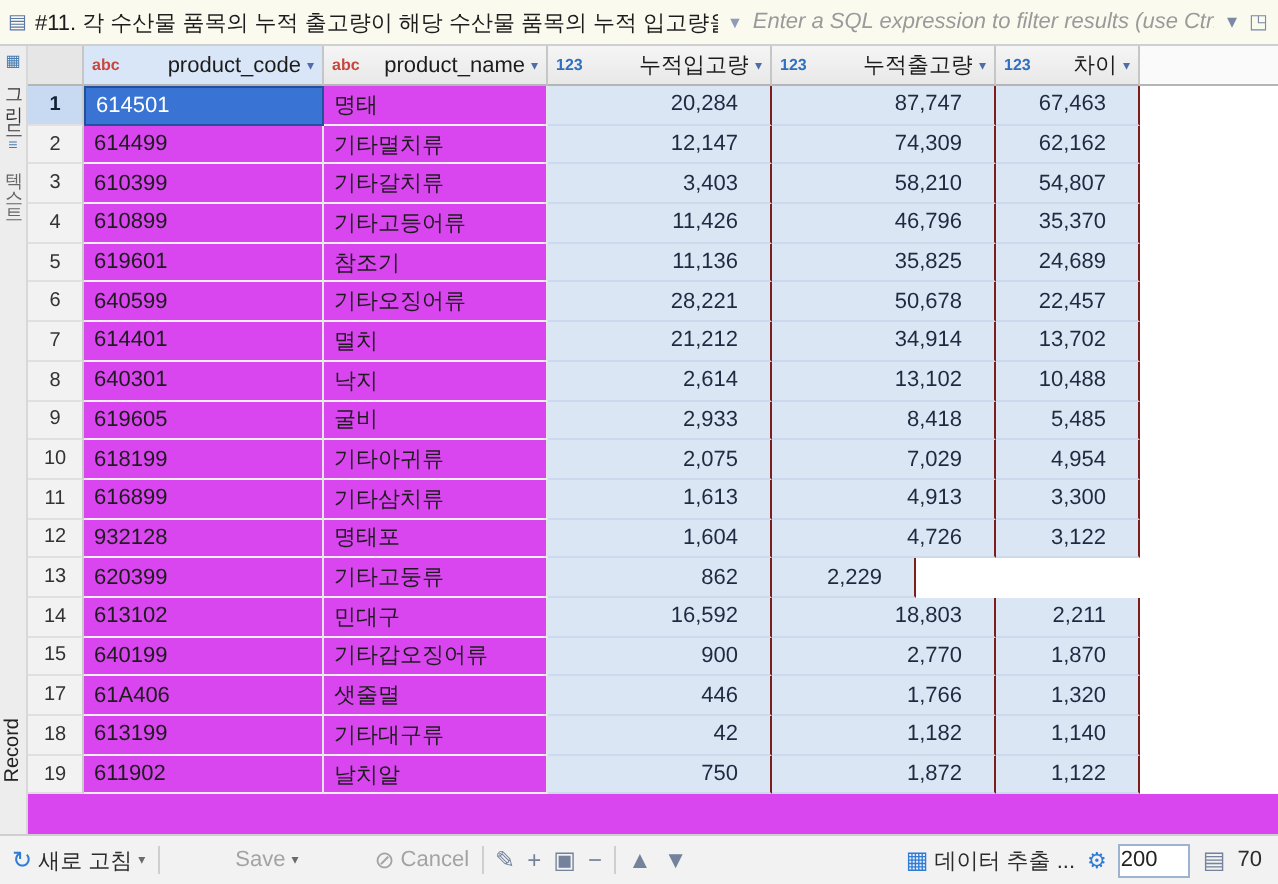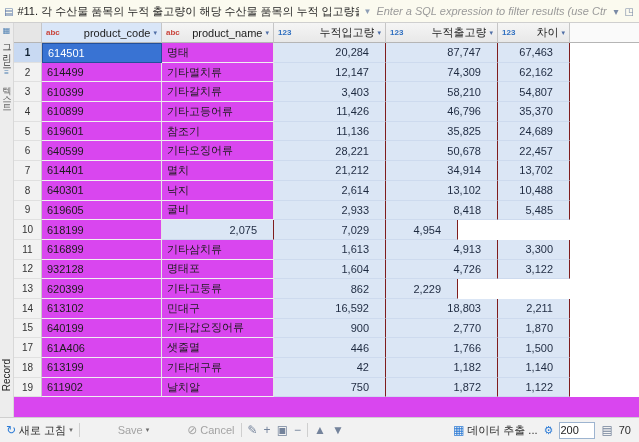--- a/index.html
+++ b/index.html
@@ -196,20 +196,21 @@
             <div class="cell col0">619605</div>
             <div class="cell col1">굴비</div>
             <div class="cell col2 numc">2,933</div>
             <div class="cell col3 numc">8,418</div>
             <div class="cell col4 numc">5,485</div>
             <div class="cell rfill"></div>
           </div>
           <div class="grid-row">
             <div class="cell rownum">10</div>
             <div class="cell col0">618199</div>
+            <div class="cell col1">기타아귀류</div>
             <div class="cell col2 numc">2,075</div>
             <div class="cell col3 numc">7,029</div>
             <div class="cell col4 numc">4,954</div>
             <div class="cell rfill"></div>
           </div>
           <div class="grid-row">
             <div class="cell rownum">11</div>
             <div class="cell col0">616899</div>
             <div class="cell col1">기타삼치류</div>
             <div class="cell col2 numc">1,613</div>
@@ -251,21 +252,21 @@
             <div class="cell col3 numc">2,770</div>
             <div class="cell col4 numc">1,870</div>
             <div class="cell rfill"></div>
           </div>
           <div class="grid-row">
             <div class="cell rownum">17</div>
             <div class="cell col0">61A406</div>
             <div class="cell col1">샛줄멸</div>
             <div class="cell col2 numc">446</div>
             <div class="cell col3 numc">1,766</div>
-            <div class="cell col4 numc">1,500</div>
+            <div class="cell col4 numc">1,320</div>
             <div class="cell rfill"></div>
           </div>
           <div class="grid-row">
             <div class="cell rownum">18</div>
             <div class="cell col0">613199</div>
             <div class="cell col1">기타대구류</div>
             <div class="cell col2 numc">42</div>
             <div class="cell col3 numc">1,182</div>
             <div class="cell col4 numc">1,140</div>
             <div class="cell rfill"></div>

